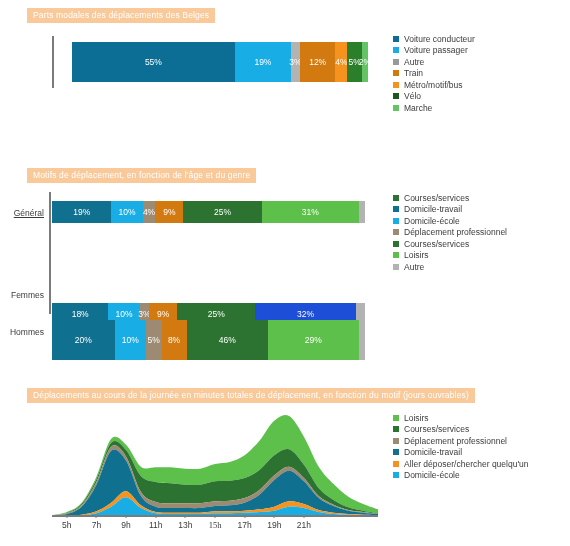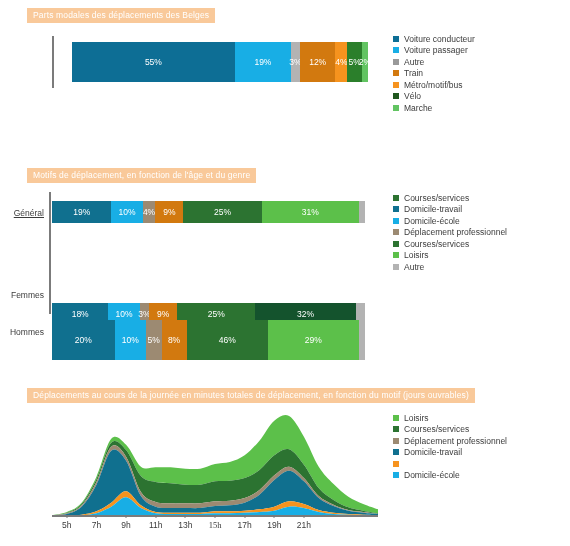--- a/index.html
+++ b/index.html
@@ -161,21 +161,21 @@
           <div class="seg" style="width: 31%; background: rgb(92, 192, 74);">31%</div>
           <div class="seg" style="width: 2%; background: rgb(179, 179, 179);"></div>
         </div>
         <div class="rowlabel" style="left: 0px; width: 44px; top: 290px;">Femmes</div>
         <div class="bar" style="position: absolute; left: 52px; top: 283px; width: 313px; height: 22px; margin-top: 20px;">
           <div class="seg" style="width: 18%; background: rgb(16, 112, 143);">18%</div>
           <div class="seg" style="width: 10%; background: rgb(24, 174, 229);">10%</div>
           <div class="seg" style="width: 3%; background: rgb(156, 138, 114);">3%</div>
           <div class="seg" style="width: 9%; background: rgb(210, 121, 15);">9%</div>
           <div class="seg" style="width: 25%; background: rgb(44, 115, 49);">25%</div>
-          <div class="seg" style="width: 32%; background: #14532d;">32%</div>
+          <div class="seg" style="width: 32%; background: #1d4ed8;">32%</div>
           <div class="seg" style="width: 3%; background: rgb(179, 179, 179);"></div>
         </div>
         <div class="rowlabel" style="left: 0px; width: 44px; top: 327px;">Hommes</div>
         <div class="bar" style="position: absolute; left: 52px; top: 320px; width: 313px; height: 40px;">
           <div class="seg" style="width: 20%; background: rgb(16, 112, 143);">20%</div>
           <div class="seg" style="width: 10%; background: rgb(24, 174, 229);">10%</div>
           <div class="seg" style="width: 5%; background: rgb(156, 138, 114);">5%</div>
           <div class="seg" style="width: 8%; background: rgb(210, 121, 15);">8%</div>
           <div class="seg" style="width: 26%; background: rgb(44, 115, 49);">46%</div>
           <div class="seg" style="width: 29%; background: rgb(92, 192, 74);">29%</div>
@@ -261,20 +261,21 @@
       <div class="legend-item">
         <span class="swatch" style="background: rgb(156, 138, 114);"></span>
         <span class="legend-label">Déplacement professionnel</span>
       </div>
       <div class="legend-item">
         <span class="swatch" style="background: rgb(16, 112, 143);"></span>
         <span class="legend-label">Domicile-travail</span>
       </div>
       <div class="legend-item">
         <span class="swatch" style="background: rgb(246, 147, 30);"></span>
+        <span class="legend-label">Aller déposer/chercher quelqu'un</span>
       </div>
       <div class="legend-item">
         <span class="swatch" style="background: rgb(24, 174, 229);"></span>
         <span class="legend-label">Domicile-école</span>
       </div>
     </div>
 
 </div>
 
 </body></html>

